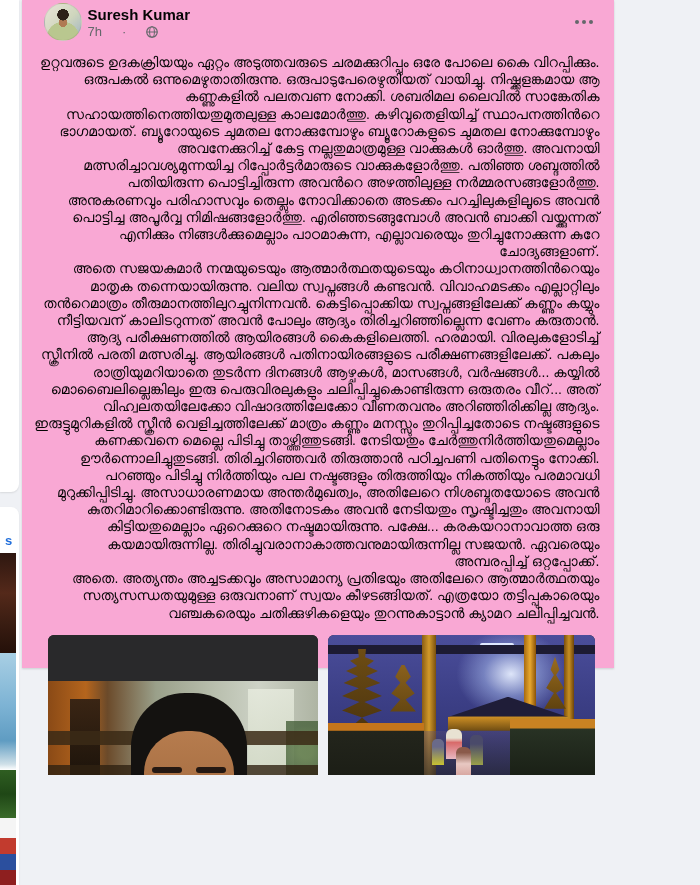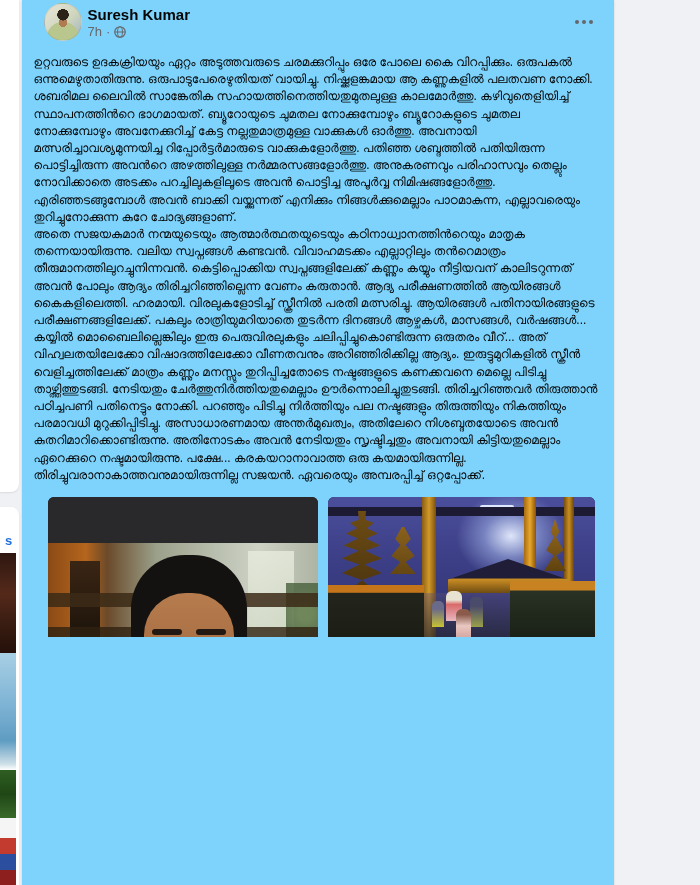--- a/index.html
+++ b/index.html
@@ -18,44 +18,44 @@
   .thumb-maroon{top:46px;height:100px;background:linear-gradient(180deg,#2e1710 0%,#54291a 40%,#3a1d12 70%,#241009 100%);}
   .thumb-sky{top:146px;height:117px;background:linear-gradient(180deg,#a8cfe4 0%,#7db3d4 45%,#5f9cc2 75%,#cfe0e8 95%,#ffffff 100%);}
   .thumb-green{top:263px;height:48px;background:linear-gradient(180deg,#2f5e22 0%,#1f4716 50%,#3a6b2a 100%);}
   .thumb-white{top:311px;height:20px;background:#f5f5f5;}
   .thumb-red{top:331px;height:16px;background:#c23b2e;}
   .thumb-blue{top:347px;height:16px;background:#2b4f9e;}
   .thumb-darkred{top:363px;height:15px;background:#8e1f1f;}
 
   
   .card{
-    position:absolute;left:21.5px;top:0;width:592px;height:885px;
-    background:#7dd3fc;box-shadow:0 1px 2px rgba(0,0,0,.15);
+    position:absolute;left:21.5px;top:0;width:592px;height:668px;
+    background:#f9a8d4;box-shadow:0 1px 2px rgba(0,0,0,.15);
   }
   .header{position:relative;height:48px;padding-top:4px;}
   .avatar{
     position:absolute;left:22px;top:3px;width:36px;height:36px;border-radius:50%;
     background:
       radial-gradient(circle at 50% 30%,#2b2119 0 18%,transparent 19%),
       radial-gradient(circle at 50% 52%,#b07a52 0 16%,transparent 17%),
       radial-gradient(circle at 50% 95%,#b9c78f 0 42%,transparent 43%),
       linear-gradient(135deg,#e8e4d8 0%,#cfd6bd 55%,#9eb1c4 100%);
     overflow:hidden;border:1px solid rgba(0,0,0,.08);
   }
   .author-line{position:absolute;left:66px;top:7px;font-size:15px;font-weight:bold;color:#050505;line-height:15px;}
-  .meta-line{position:absolute;left:66px;top:25px;font-size:13px;color:#65676b;display:flex;align-items:center;gap:4px;line-height:14px;}
+  .meta-line{position:absolute;left:66px;top:25px;font-size:13px;color:#65676b;display:flex;align-items:center;gap:20px;line-height:14px;}
   .globe{display:inline-block;width:12px;height:12px;}
   .globe svg{display:block;}
   .more-btn{position:absolute;right:16px;top:12px;width:28px;height:20px;display:flex;align-items:center;justify-content:center;gap:3px;cursor:pointer;border-radius:4px;}
   .more-btn i{width:4px;height:4px;border-radius:50%;background:#65676b;display:block;}
 
   
   .post-text{
     padding:2px 14px 0 12px;color:#050505;
-    font-size:12px;line-height:17.2px;letter-spacing:0;
+    font-size:14px;line-height:17.2px;letter-spacing:0;text-align:right;
   }
   .post-text .para{white-space:pre-wrap;}
 
   
   .photos{margin:13px 19px 0 26px;display:flex;gap:10px;}
   .photo{position:relative;height:140px;overflow:hidden;background:#222;}
   .photo-left{width:271px;border-radius:6px 6px 0 0;}
   .photo-right{width:267px;border-radius:6px 6px 0 0;}
 
   
@@ -130,20 +130,21 @@
     <div class="more-btn" title="">
       <i></i>
         <i></i>
         <i></i>
     </div>
   </div>
 
   <div class="post-text">
     <div class="para">ഉറ്റവരുടെ ഉദകക്രിയയും ഏറ്റം അടുത്തവരുടെ ചരമക്കുറിപ്പും ഒരേ പോലെ കൈ വിറപ്പിക്കും. ഒരുപകൽ ഒന്നുമെഴുതാതിരുന്നു. ഒരുപാടുപേരെഴുതിയത് വായിച്ചു. നിഷ്ക്കളങ്കമായ ആ കണ്ണുകളിൽ പലതവണ നോക്കി. ശബരിമല ലൈവിൽ സാങ്കേതിക സഹായത്തിനെത്തിയതുമുതലുള്ള കാലമോർത്തു. കഴിവുതെളിയിച്ച് സ്ഥാപനത്തിൻറെ ഭാഗമായത്. ബ്യൂറോയുടെ ചുമതല നോക്കുമ്പോഴും ബ്യൂറോകളുടെ ചുമതല നോക്കുമ്പോഴും അവനേക്കുറിച്ച് കേട്ട നല്ലതുമാത്രമുള്ള വാക്കുകൾ ഓർത്തു. അവനായി മത്സരിച്ചാവശ്യമുന്നയിച്ച റിപ്പോർട്ടർമാരുടെ വാക്കുകളോർത്തു. പതിഞ്ഞ ശബ്ദത്തിൽ പതിയിരുന്ന പൊട്ടിച്ചിരുന്ന അവൻറെ അഴത്തിലുള്ള നർമ്മരസങ്ങളോർത്തു. അനുകരണവും പരിഹാസവും തെല്ലും നോവിക്കാതെ അടക്കം പറച്ചിലുകളിലൂടെ അവൻ പൊട്ടിച്ച അപൂർവ്വ നിമിഷങ്ങളോർത്തു. എരിഞ്ഞടങ്ങുമ്പോൾ അവൻ ബാക്കി വയ്ക്കുന്നത് എനിക്കും നിങ്ങൾക്കുമെല്ലാം പാഠമാകുന്ന, എല്ലാവരെയും തുറിച്ചുനോക്കുന്ന കുറേ ചോദ്യങ്ങളാണ്.</div>
     <div class="para">അതെ സജയകുമാർ നന്മയുടെയും ആത്മാർത്ഥതയുടെയും കഠിനാധ്വാനത്തിൻറെയും മാതൃക തന്നെയായിരുന്നു. വലിയ സ്വപ്നങ്ങൾ കണ്ടവൻ. വിവാഹമടക്കം എല്ലാറ്റിലും തൻറെമാത്രം തീരുമാനത്തിലുറച്ചുനിന്നവൻ. കെട്ടിപ്പൊക്കിയ സ്വപ്നങ്ങളിലേക്ക് കണ്ണും കയ്യും നീട്ടിയവന് കാലിടറുന്നത് അവൻ പോലും ആദ്യം തിരിച്ചറിഞ്ഞില്ലെന്ന വേണം കരുതാൻ. ആദ്യ പരീക്ഷണത്തിൽ ആയിരങ്ങൾ കൈകളിലെത്തി. ഹരമായി. വിരലുകളോടിച്ച് സ്ക്രീനിൽ പരതി മത്സരിച്ചു. ആയിരങ്ങൾ പതിനായിരങ്ങളുടെ പരീക്ഷണങ്ങളിലേക്ക്. പകലും രാത്രിയുമറിയാതെ തുടർന്ന ദിനങ്ങൾ ആഴ്ചകൾ, മാസങ്ങൾ, വർഷങ്ങൾ... കയ്യിൽ മൊബൈലില്ലെങ്കിലും ഇരു പെരുവിരലുകളും ചലിപ്പിച്ചുകൊണ്ടിരുന്ന ഒരുതരം വീറ്... അത് വിഹ്വലതയിലേക്കോ വിഷാദത്തിലേക്കോ വീണതവനും അറിഞ്ഞിരിക്കില്ല ആദ്യം. ഇരുട്ടുമുറികളിൽ സ്ക്രീൻ വെളിച്ചത്തിലേക്ക് മാത്രം കണ്ണും മനസ്സും തുറിപ്പിച്ചതോടെ നഷ്ടങ്ങളുടെ കണക്കവനെ മെല്ലെ പിടിച്ചു താഴ്ത്തിത്തുടങ്ങി. നേടിയതും ചേർത്തുനിർത്തിയതുമെല്ലാം ഊർന്നൊലിച്ചുതുടങ്ങി. തിരിച്ചറിഞ്ഞവർ തിരുത്താൻ പഠിച്ചപണി പതിനെട്ടും നോക്കി. പറഞ്ഞും പിടിച്ചു നിർത്തിയും പല നഷ്ടങ്ങളും തിരുത്തിയും നികത്തിയും പരമാവധി മുറുക്കിപ്പിടിച്ചു. അസാധാരണമായ അന്തർമുഖത്വം, അതിലേറെ നിശബ്ദതയോടെ അവൻ കുതറിമാറിക്കൊണ്ടിരുന്നു. അതിനോടകം അവൻ നേടിയതും സൃഷ്ടിച്ചതും അവനായി കിട്ടിയതുമെല്ലാം ഏറെക്കുറെ നഷ്ടമായിരുന്നു. പക്ഷേ... കരകയറാനാവാത്ത ഒരു കയമായിരുന്നില്ല. തിരിച്ചുവരാനാകാത്തവനുമായിരുന്നില്ല സജയൻ. ഏവരെയും അമ്പരപ്പിച്ച് ഒറ്റപ്പോക്ക്.</div>
+    <div class="para">അതെ. അത്യന്തം അച്ചടക്കവും അസാമാന്യ പ്രതിഭയും അതിലേറെ ആത്മാർത്ഥതയും സത്യസന്ധതയുമുള്ള ഒരുവനാണ് സ്വയം കീഴടങ്ങിയത്. എത്രയോ തട്ടിപ്പുകാരെയും വഞ്ചകരെയും ചതിക്കുഴികളെയും തുറന്നുകാട്ടാൻ ക്യാമറ ചലിപ്പിച്ചവൻ.</div>
   </div>
 
   <div class="photos">
 
     <div class="photo photo-left">
       <div class="pl-band"></div>
       <div class="pl-scene">
         <div class="pl-window"></div>
         <div class="pl-light"></div>
         <div class="pl-green"></div>

